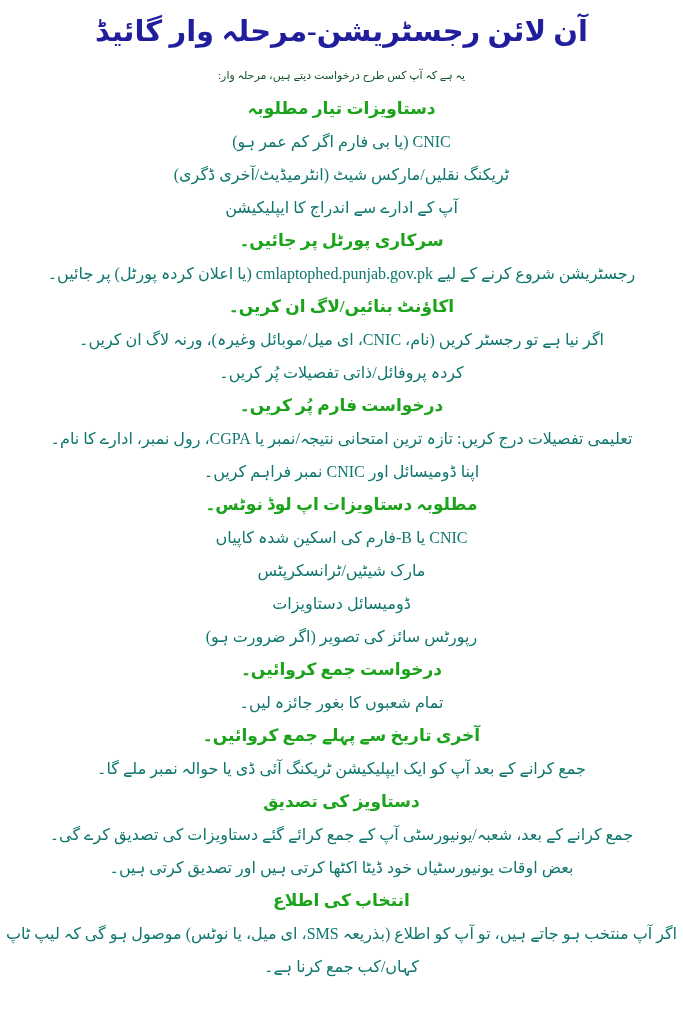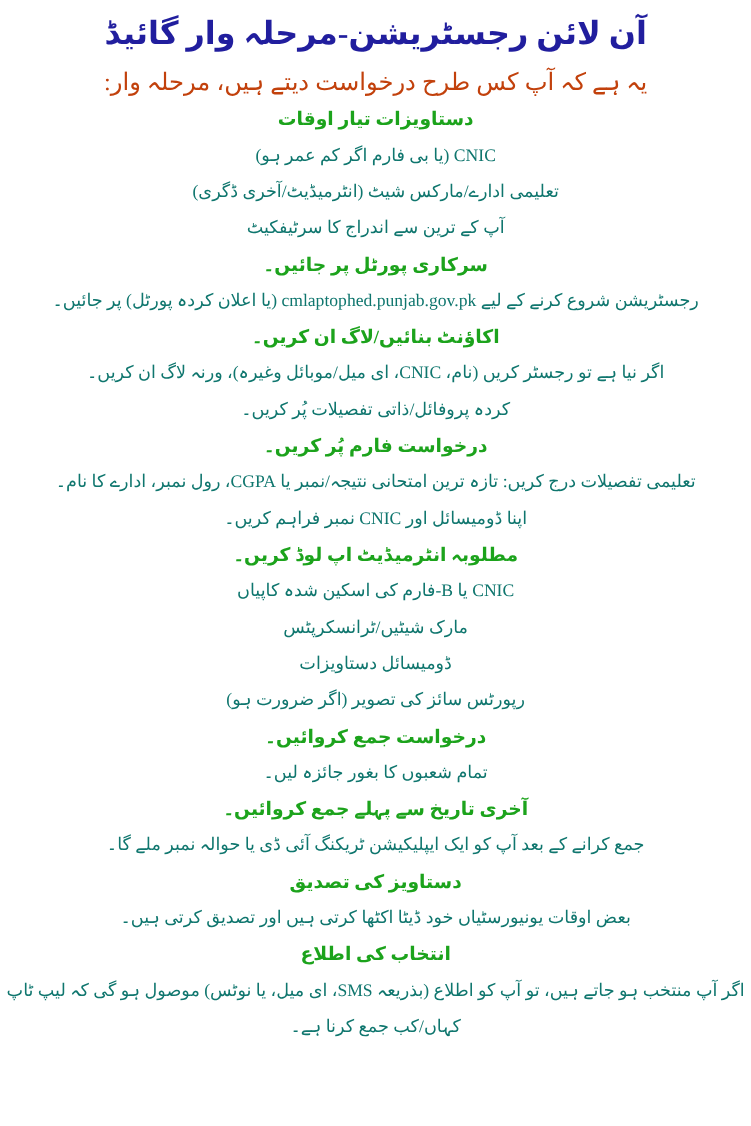--- a/index.html
+++ b/index.html
@@ -23,24 +23,24 @@
     box-sizing: border-box;
   }
   .title {
     color: #211E9E;
     font-size: 29px;
     font-weight: bold;
     line-height: 50px;
     margin: 0 0 2px 0;
   }
   .subtitle {
-    font-size: 22px;
+    font-size: 11px;
     line-height: 34px;
     margin: 0;
-    color: #c2410c;
+    color: #14532d;
   }
   .heading {
     color: #1CA31C;
     font-size: 17px;
     font-weight: bold;
     line-height: 33px;
     margin: 0;
   }
   .item {
     font-size: 16px;
@@ -49,39 +49,40 @@
     color: #0f766e;
   }
 </style>
 </head>
 <body>
 
 <div class="doc">
   <p class="title">آن لائن رجسٹریشن-مرحلہ وار گائیڈ</p>
   <p class="subtitle">یہ ہے کہ آپ کس طرح درخواست دیتے ہیں، مرحلہ وار:</p>
   <div>
-      <p class="heading">دستاویزات تیار اوقات</p>
+      <p class="heading">دستاویزات تیار مطلوبہ</p>
       <p class="item">CNIC (یا بی فارم اگر کم عمر ہو)</p>
-      <p class="item">تعلیمی ادارے/مارکس شیٹ (انٹرمیڈیٹ/آخری ڈگری)</p>
-      <p class="item">آپ کے ترین سے اندراج کا سرٹیفکیٹ</p>
+      <p class="item">ٹریکنگ نقلیں/مارکس شیٹ (انٹرمیڈیٹ/آخری ڈگری)</p>
+      <p class="item">آپ کے ادارے سے اندراج کا ایپلیکیشن</p>
       <p class="heading">سرکاری پورٹل پر جائیں۔</p>
       <p class="item">رجسٹریشن شروع کرنے کے لیے cmlaptophed.punjab.gov.pk (یا اعلان کردہ پورٹل) پر جائیں۔</p>
       <p class="heading">اکاؤنٹ بنائیں/لاگ ان کریں۔</p>
       <p class="item">اگر نیا ہے تو رجسٹر کریں (نام، CNIC، ای میل/موبائل وغیرہ)، ورنہ لاگ ان کریں۔</p>
       <p class="item">کردہ پروفائل/ذاتی تفصیلات پُر کریں۔</p>
       <p class="heading">درخواست فارم پُر کریں۔</p>
       <p class="item">تعلیمی تفصیلات درج کریں: تازہ ترین امتحانی نتیجہ/نمبر یا CGPA، رول نمبر، ادارے کا نام۔</p>
       <p class="item">اپنا ڈومیسائل اور CNIC نمبر فراہم کریں۔</p>
-      <p class="heading">مطلوبہ انٹرمیڈیٹ اپ لوڈ کریں۔</p>
+      <p class="heading">مطلوبہ دستاویزات اپ لوڈ نوٹس۔</p>
       <p class="item">CNIC یا B-فارم کی اسکین شدہ کاپیاں</p>
       <p class="item">مارک شیٹیں/ٹرانسکرپٹس</p>
       <p class="item">ڈومیسائل دستاویزات</p>
       <p class="item">رپورٹس سائز کی تصویر (اگر ضرورت ہو)</p>
       <p class="heading">درخواست جمع کروائیں۔</p>
       <p class="item">تمام شعبوں کا بغور جائزہ لیں۔</p>
       <p class="heading">آخری تاریخ سے پہلے جمع کروائیں۔</p>
       <p class="item">جمع کرانے کے بعد آپ کو ایک ایپلیکیشن ٹریکنگ آئی ڈی یا حوالہ نمبر ملے گا۔</p>
       <p class="heading">دستاویز کی تصدیق</p>
+      <p class="item">جمع کرانے کے بعد، شعبہ/یونیورسٹی آپ کے جمع کرائے گئے دستاویزات کی تصدیق کرے گی۔</p>
       <p class="item">بعض اوقات یونیورسٹیاں خود ڈیٹا اکٹھا کرتی ہیں اور تصدیق کرتی ہیں۔</p>
       <p class="heading">انتخاب کی اطلاع</p>
       <p class="item">اگر آپ منتخب ہو جاتے ہیں، تو آپ کو اطلاع (بذریعہ SMS، ای میل، یا نوٹس) موصول ہو گی کہ لیپ ٹاپ کہاں/کب جمع کرنا ہے۔</p>
     </div>
 </div>
 
 </body></html>

